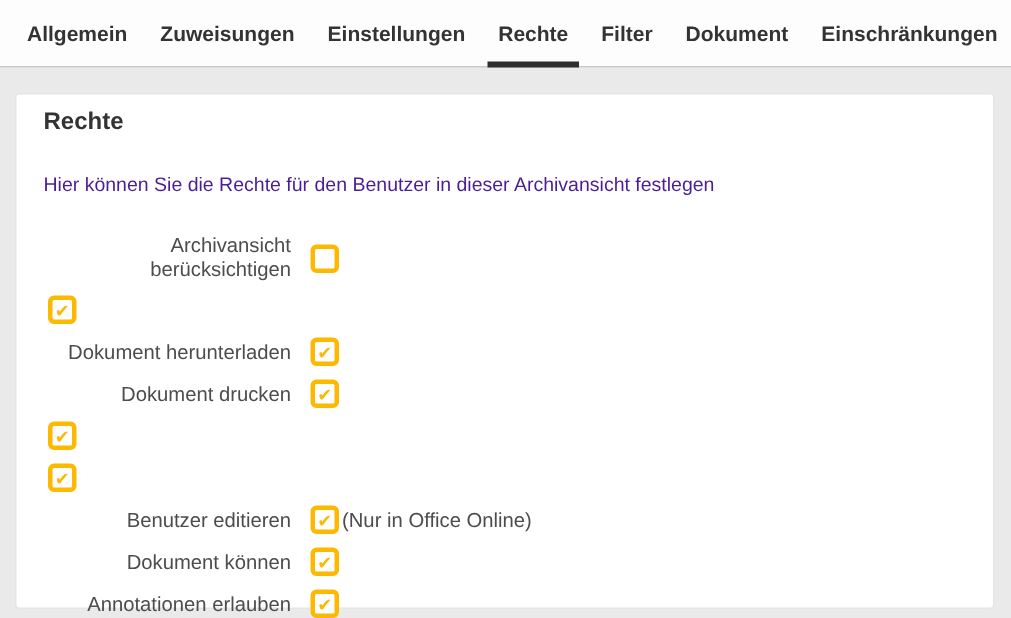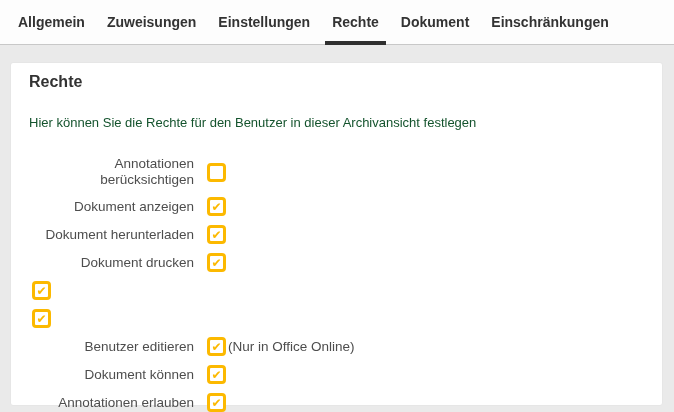--- a/index.html
+++ b/index.html
@@ -38,21 +38,21 @@
     border:1px solid #e6e6e6;
     border-radius:3px;
     padding:10px 18px 0 8px;
   }
   .card-title {
     font-size:16px; font-weight:700; color:#333;
     padding-left:10px;
   }
   .card-desc {
     margin-top:24px;
-    font-size:13px; color:#14532d;
+    font-size:13px; color:#4c1d95;
     padding-left:10px;
   }
 
   
   .rows { margin-top:26px; }
   .row {
     display:flex; align-items:center;
     margin-bottom:9px;
   }
   .row-label {
@@ -83,38 +83,38 @@
 </head>
 <body>
 
 <div class="app">
 
   <div class="tabbar">
     <div class="tab" data-active="false">Allgemein</div>
     <div class="tab" data-active="false">Zuweisungen</div>
     <div class="tab" data-active="false">Einstellungen</div>
     <div class="tab" data-active="true">Rechte</div>
+    <div class="tab" data-active="false">Filter</div>
     <div class="tab" data-active="false">Dokument</div>
     <div class="tab" data-active="false">Einschränkungen</div>
   </div>
 
   <div class="card">
     <div class="card-title">Rechte</div>
     <div class="card-desc">Hier können Sie die Rechte für den Benutzer in dieser Archivansicht festlegen</div>
 
     <div class="rows">
 
       <div class="row">
-        <div class="row-label">Annotationen berücksichtigen</div>
+        <div class="row-label">Archivansicht berücksichtigen</div>
         <span class="checkbox" data-checked="false"></span>
         <span class="row-note"></span>
       </div>
 
       <div class="row">
-        <div class="row-label">Dokument anzeigen</div>
         <span class="checkbox" data-checked="true"></span>
         <span class="row-note"></span>
       </div>
 
       <div class="row">
         <div class="row-label">Dokument herunterladen</div>
         <span class="checkbox" data-checked="true"></span>
         <span class="row-note"></span>
       </div>
 

